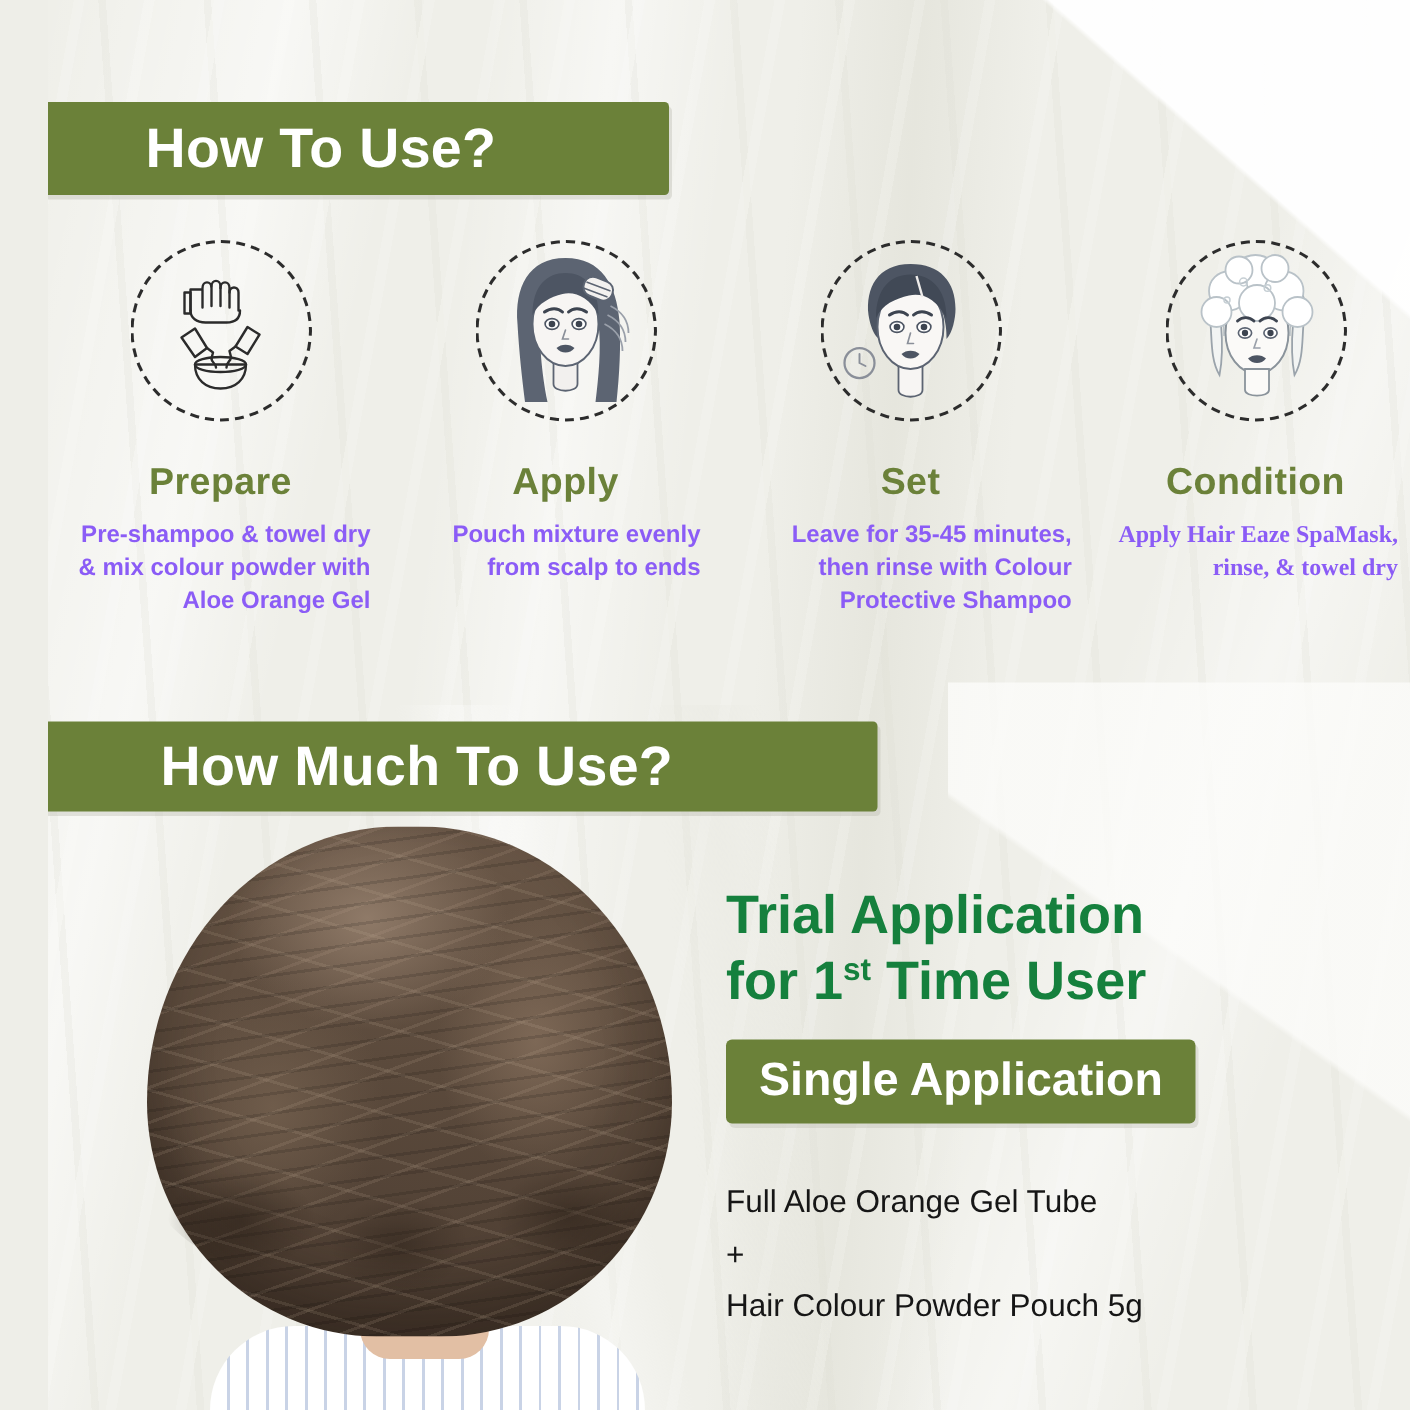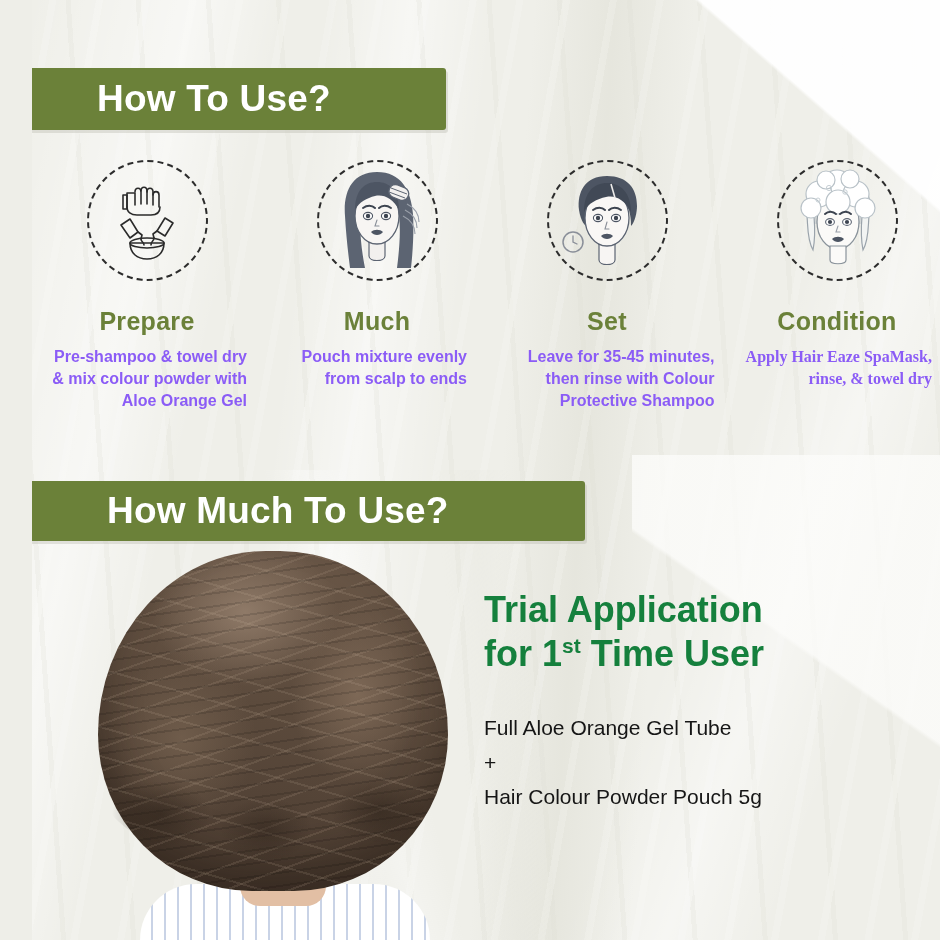--- a/index.html
+++ b/index.html
@@ -240,21 +240,21 @@
 
             <rect x="68" y="22" width="20" height="13" rx="6" transform="rotate(22 78 28)" fill="#f3f1ef" stroke="#5c6472" stroke-width="1.3"></rect>
             <path d="M70 24 L86 30 M68 28 L84 34" stroke="#5c6472" stroke-width="1"></path>
 
             <path d="M86 40 C94 44 98 50 98 58" stroke="#9aa0aa" stroke-width="1.2" fill="none"></path>
             <path d="M84 46 C92 50 96 56 96 64" stroke="#9aa0aa" stroke-width="1.2" fill="none"></path>
             <path d="M82 52 C90 56 94 62 94 70" stroke="#9aa0aa" stroke-width="1.2" fill="none"></path>
           </g>
         </svg>
       </div>
-      <div class="step-title">Much</div>
+      <div class="step-title">Apply</div>
       <div class="step-desc">Pouch mixture evenly from scalp to ends</div>
     </div>
 
     <div class="step">
       <div class="step-circle">
         <svg width="113" height="113" viewBox="0 0 113 113">
 
           <path d="M56 12 C34 12 26 28 28 46 C30 58 34 62 36 62 C34 48 40 40 48 36 C58 32 72 34 78 46 C80 54 80 58 80 62 C84 58 86 48 86 42 C86 24 76 12 56 12Z" fill="#4d5563"></path>
 
           <path d="M48 80 L48 96 C48 102 64 102 64 96 L64 80 Z" fill="#f7f5f3" stroke="#5c6472" stroke-width="1.2"></path>
@@ -343,20 +343,23 @@
       <div class="hair-wave"></div>
     </div>
   </div>
 
   <div id="right-block">
     <div class="headline">
       <div>Trial Application</div>
       <div><span>for 1</span><sup>st</sup><span> Time User</span></div>
     </div>
 
+    <div id="single-app-box">
+      <span>Single Application</span>
+    </div>
 
     <div class="contents">
       <div>Full Aloe Orange Gel Tube</div>
       <div class="plus">+</div>
       <div>Hair Colour Powder Pouch 5g</div>
     </div>
   </div>
 
 </div>
 

